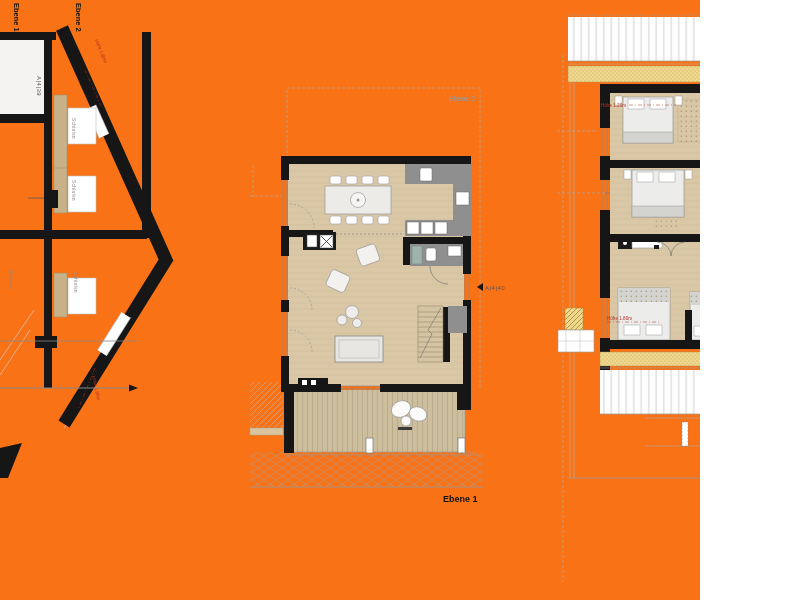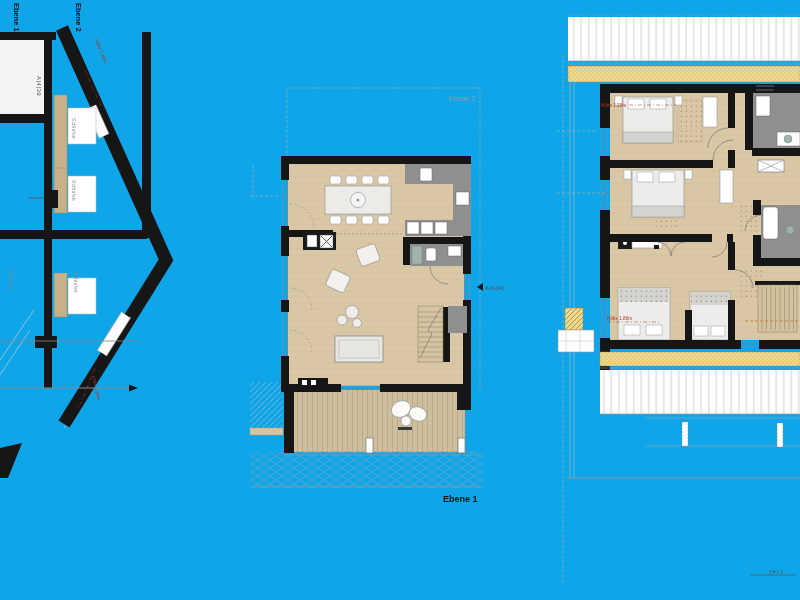--- a/index.html
+++ b/index.html
@@ -1,16 +1,16 @@
 <!DOCTYPE html>
 <html><head>
 <meta charset="utf-8">
 <style>
   html,body{margin:0;padding:0;background:#fff;}
-  .canvas{position:relative;width:800px;height:600px;background:#0ea5e9;overflow:hidden;
+  .canvas{position:relative;width:700px;height:600px;background:#f97316;overflow:hidden;
           font-family:"Liberation Sans",sans-serif;}
   .canvas svg{position:absolute;top:0;}
   svg text{font-family:"Liberation Sans",sans-serif;fill:#333;}
   .lvl{font-size:7.5px;font-weight:bold;fill:#111;}
   .mark{font-size:6px;fill:#555;letter-spacing:.5px;}
   .room{font-size:4.6px;fill:#8a8a8a;letter-spacing:.4px;}
   .red{font-size:4.6px;fill:#b03024;}
   .ovl{font-size:7px;fill:#9a9a9a;}
   .cap{font-size:9px;font-weight:bold;fill:#111;}
   .tiny{font-size:4px;fill:#444;}

